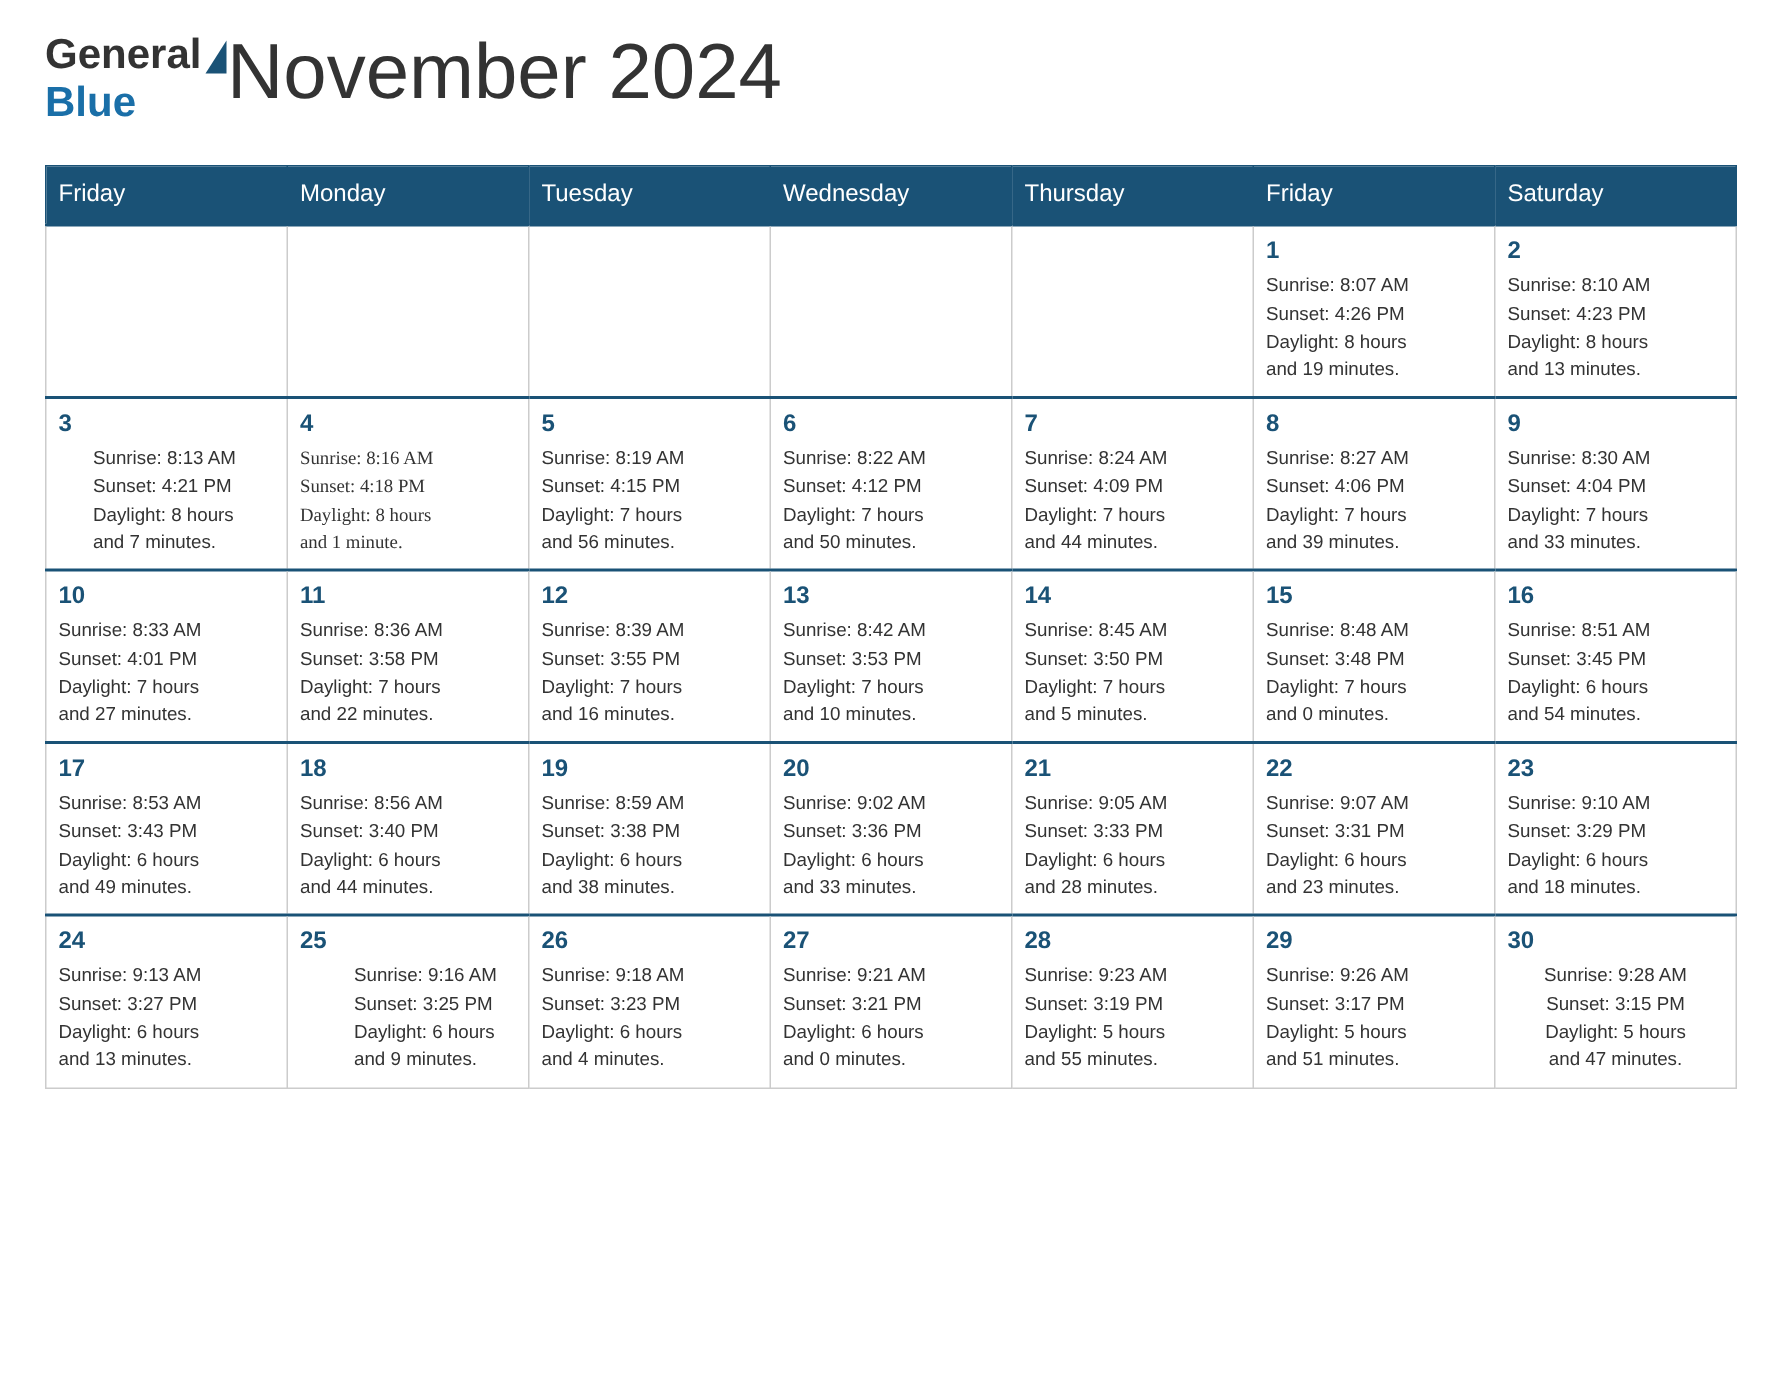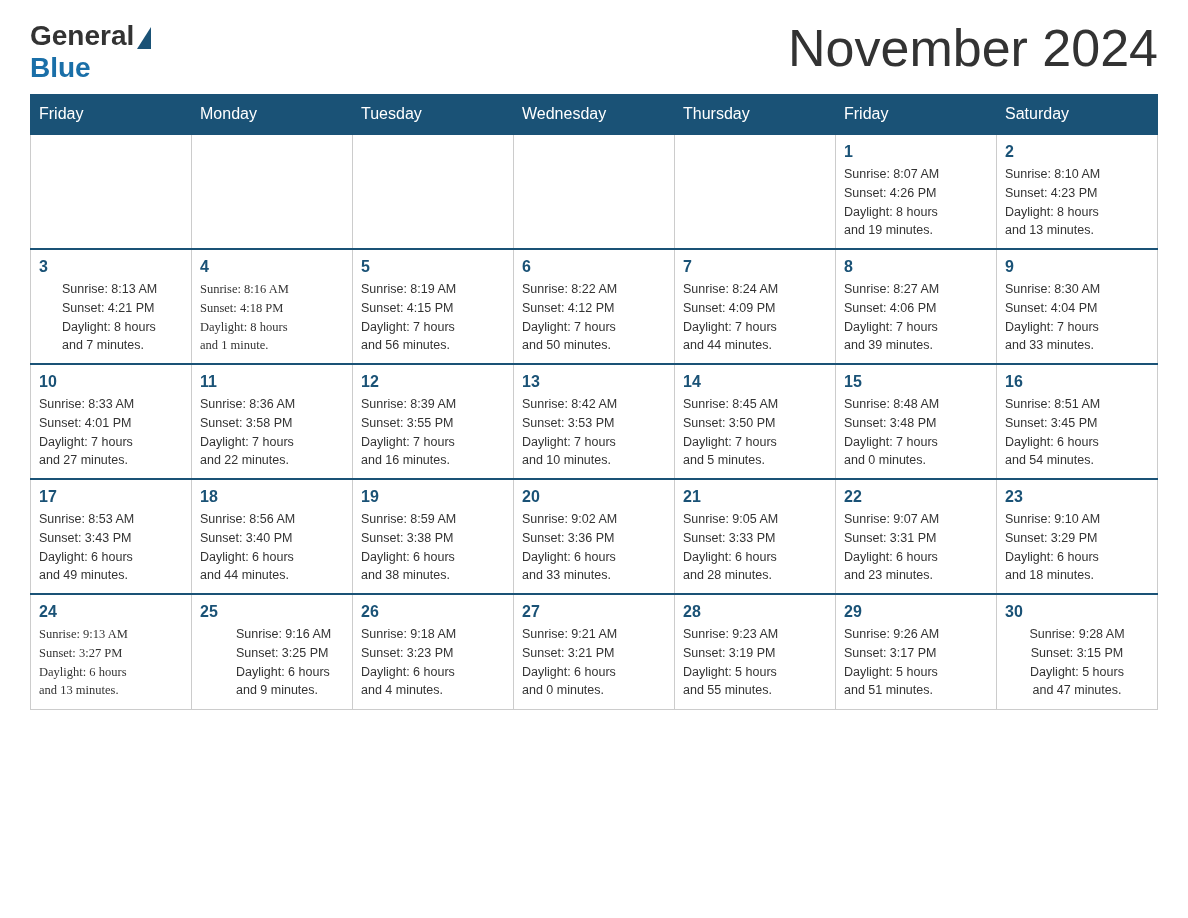--- a/index.html
+++ b/index.html
@@ -6,23 +6,22 @@
     body {
       font-family: Arial, sans-serif;
       background: #fff;
       color: #333;
       width: 1188px;
       min-height: 918px;
       padding: 20px 30px;
     }
     .header {
       display: flex;
-      justify-content: space-between;
       align-items: flex-start;
-      margin-bottom: 10px;
+      margin-bottom: 26px;
     }
     .logo {
       display: flex;
       flex-direction: column;
       align-items: flex-start;
     }
     .logo-top {
       display: flex;
       align-items: center;
     }
@@ -302,21 +301,21 @@
           <span class="day-number">23</span>
           <div class="day-info" style="white-space: pre-line;">Sunrise: 9:10 AM
 Sunset: 3:29 PM
 Daylight: 6 hours
 and 18 minutes.</div>
         </td>
       </tr>
       <tr class="week-row">
         <td>
           <span class="day-number">24</span>
-          <div class="day-info" style="white-space: pre-line; font-family: Liberation Serif, serif;">Sunrise: 9:13 AM
+          <div class="day-info" style="white-space: pre-line;">Sunrise: 9:13 AM
 Sunset: 3:27 PM
 Daylight: 6 hours
 and 13 minutes.</div>
         </td>
         <td>
           <span class="day-number">25</span>
           <div class="day-info" style="white-space: pre-line; margin-left: 36px;">Sunrise: 9:16 AM
 Sunset: 3:25 PM
 Daylight: 6 hours
 and 9 minutes.</div>

